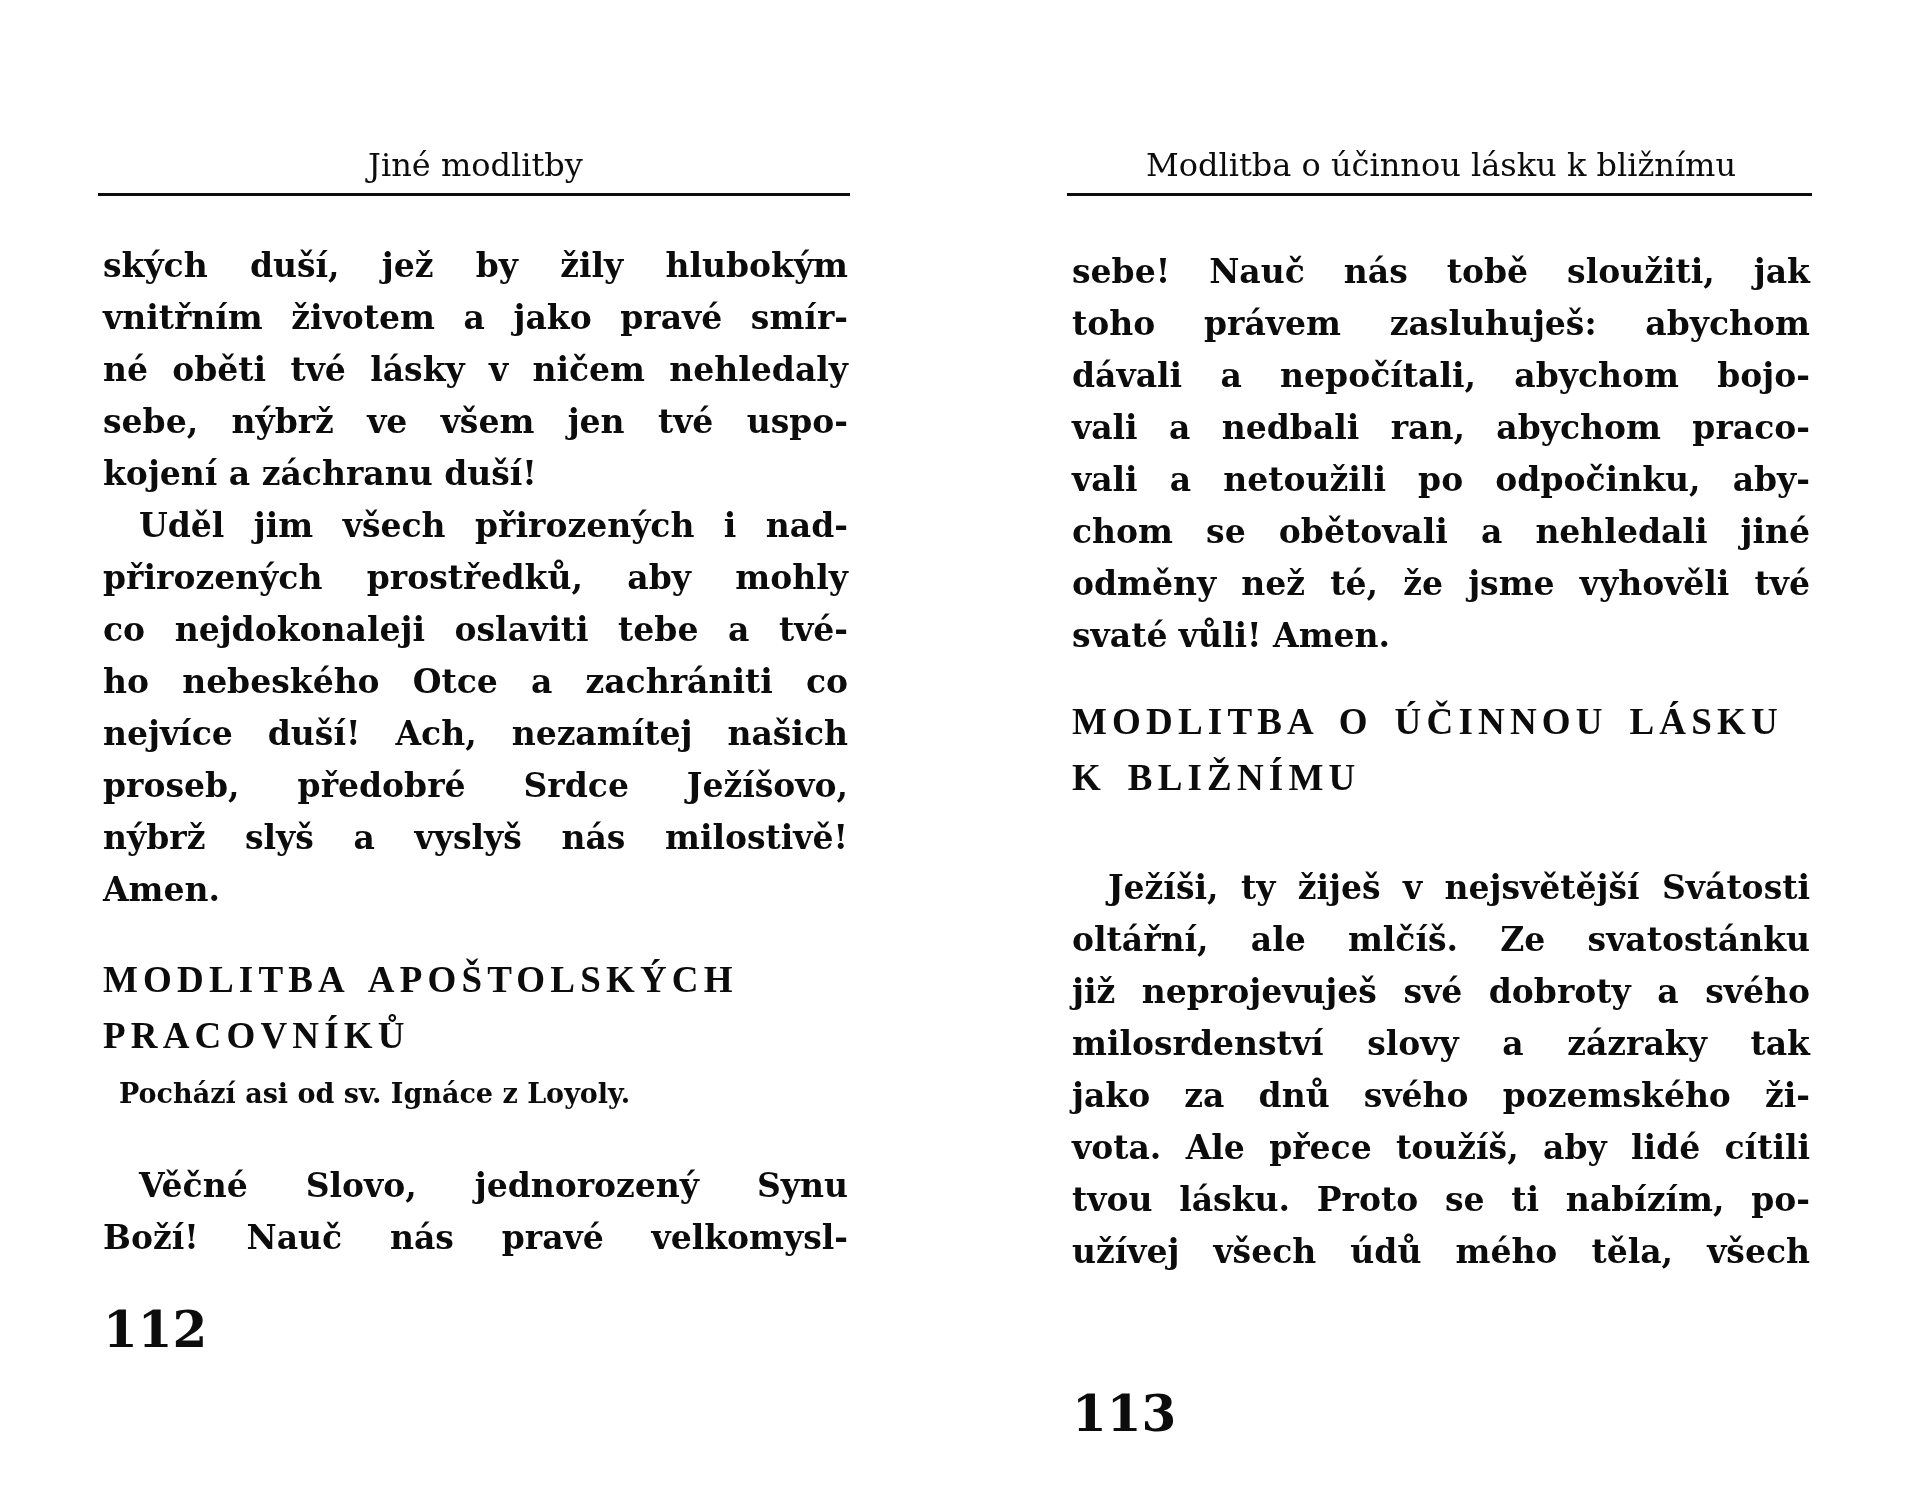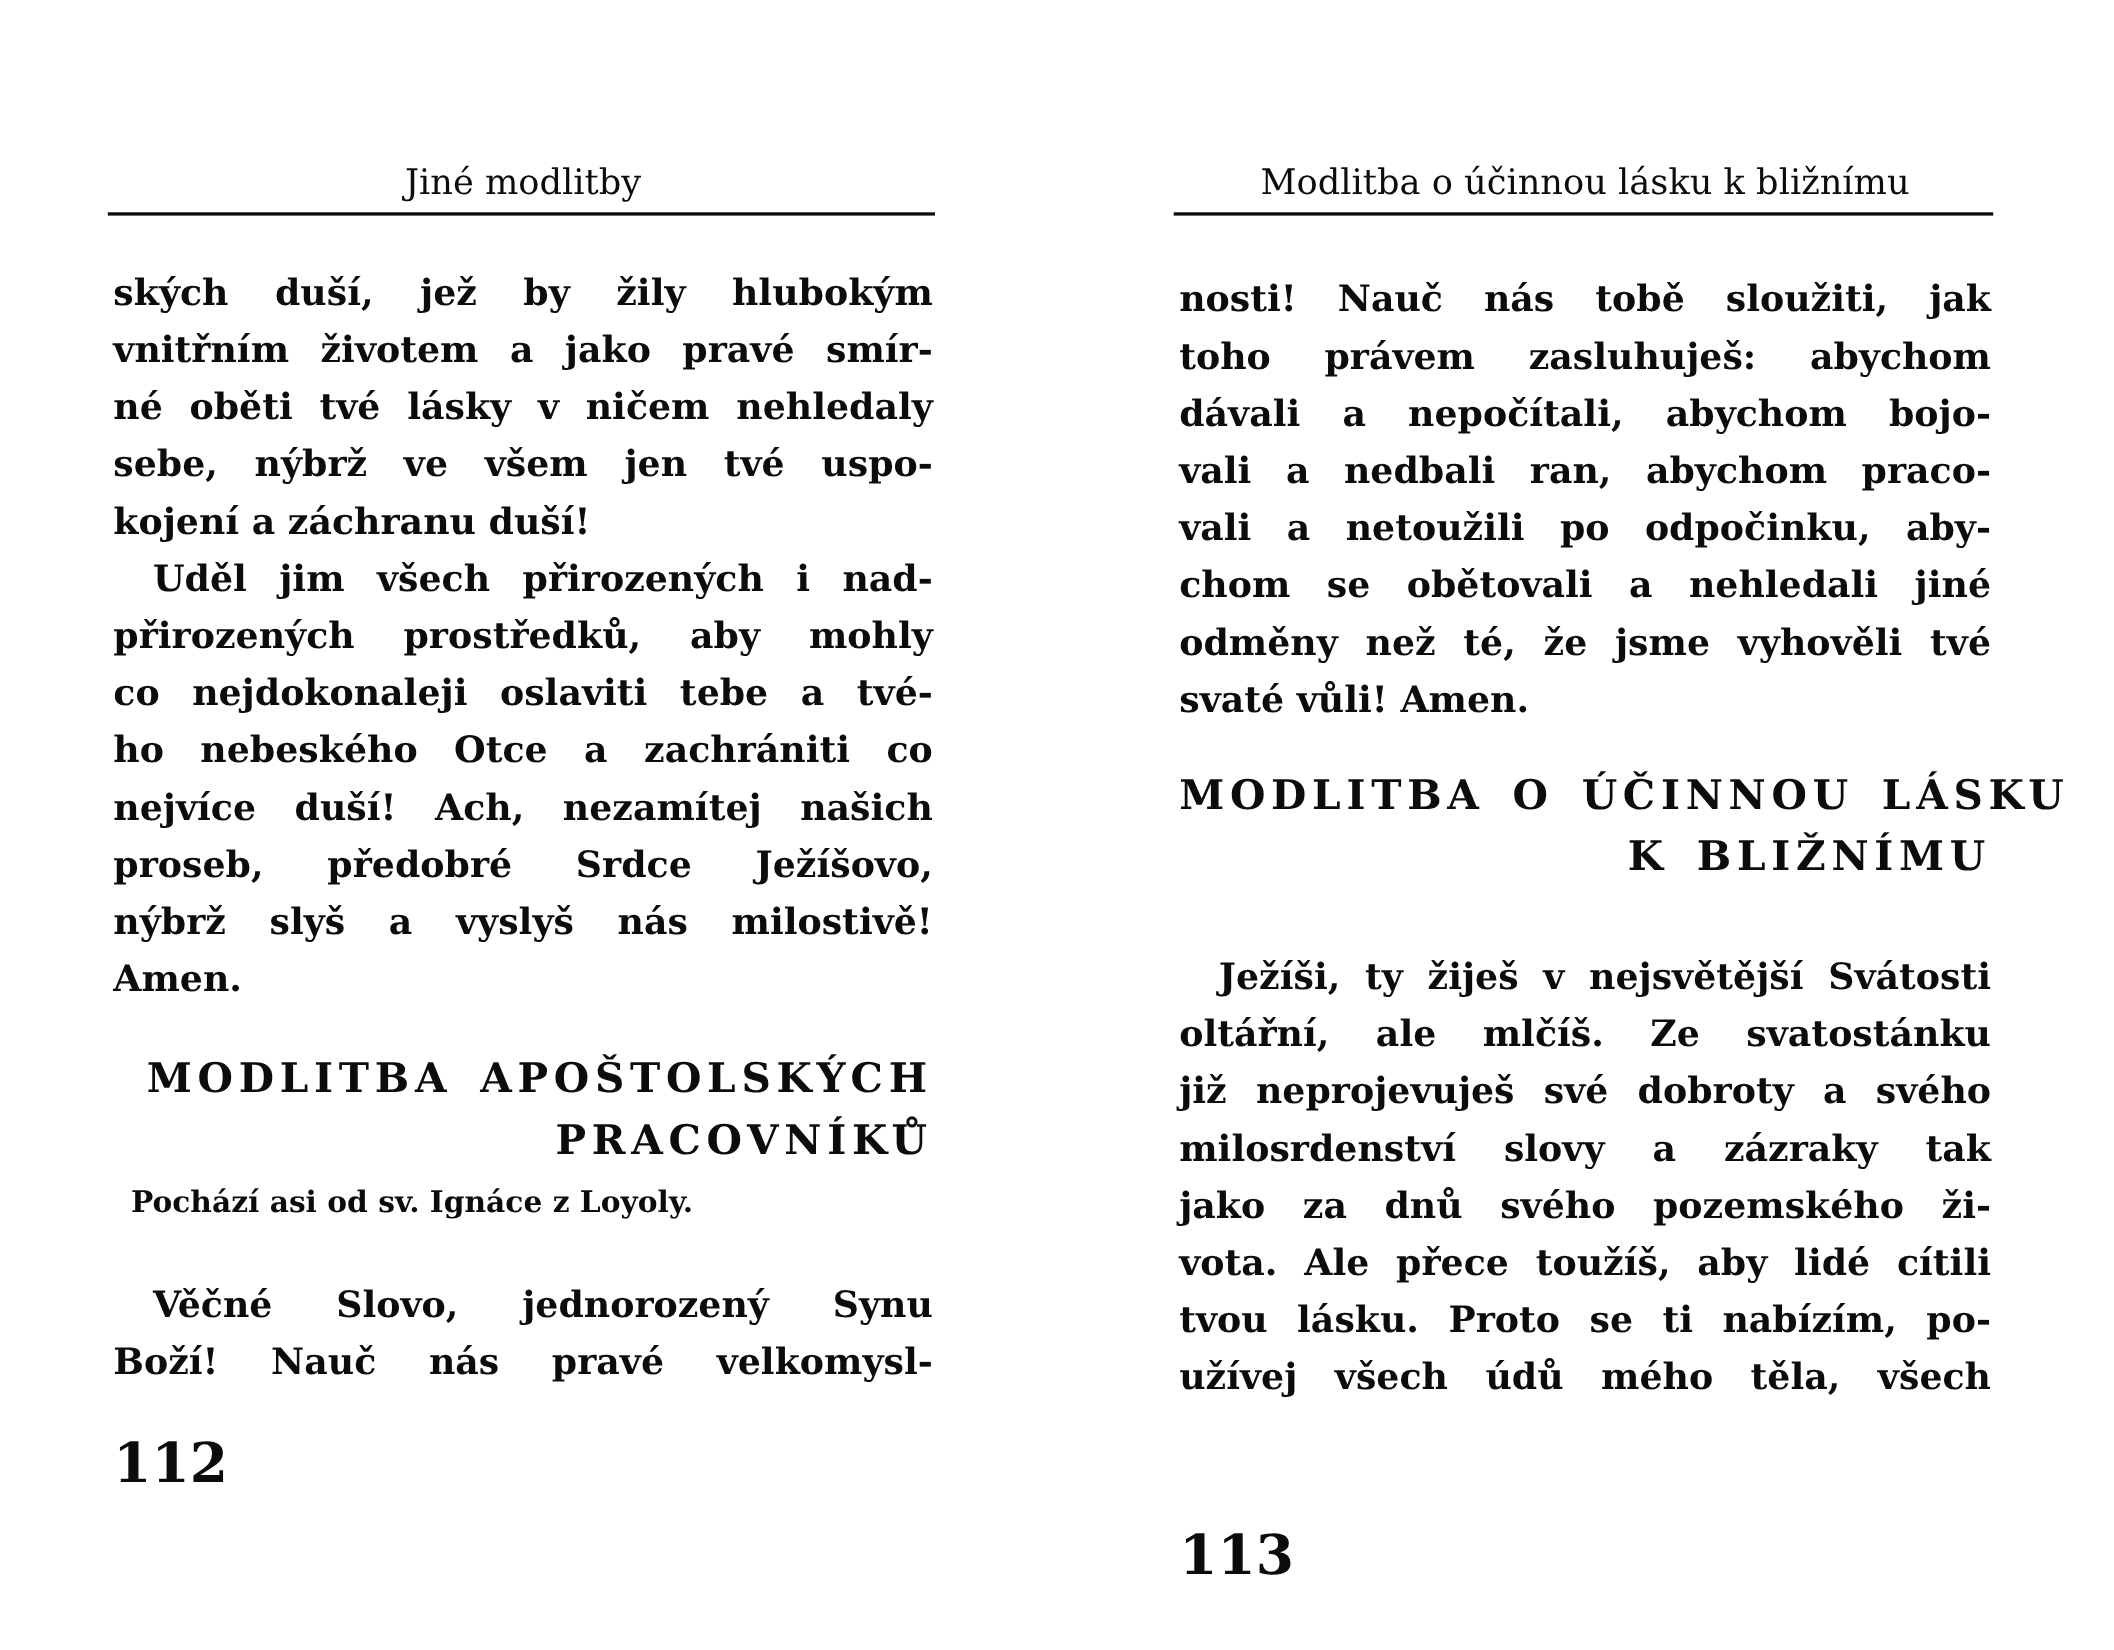--- a/index.html
+++ b/index.html
@@ -34,25 +34,26 @@
     height: 52px; line-height: 52px;
     font-size: 33px; font-weight: bold;
     white-space: normal;
     text-justify: inter-word;
   }
   .j { text-align: justify; text-align-last: justify; }
   .ind { padding-left: 36px; }
 
   .sec-heading {
     position: absolute; left: 0; right: 0;
-    text-align: right;
+    text-align: left;
     font-size: 37px; font-weight: bold;
     letter-spacing: 0.14em; word-spacing: 0.2em;
     line-height: 56px;
     white-space: nowrap;
+    font-family: Liberation Serif, serif;
   }
   .subheading {
     position: absolute; left: 16px; right: 0;
     text-align: left;
     font-size: 27px; font-weight: bold;
     line-height: 40px;
     white-space: nowrap;
   }
   .page-number {
     position: absolute; left: 0; right: 0;
@@ -102,21 +103,21 @@
     </div>
 
     <div class="page-number" style="top:1300px">112</div>
   </section>
 
   <section class="page" id="right-page">
     <div class="running-header">Modlitba o účinnou lásku k bližnímu</div>
     <div class="header-rule"></div>
 
     <div class="para" style="top:246px">
-      <div class="bline j">nosti! Nauč nás tobě sloužiti, jak</div>
+      <div class="bline j">sebe! Nauč nás tobě sloužiti, jak</div>
       <div class="bline j">toho právem zasluhuješ: abychom</div>
       <div class="bline j">dávali a nepočítali, abychom bojo-</div>
       <div class="bline j">vali a nedbali ran, abychom praco-</div>
       <div class="bline j">vali a netoužili po odpočinku, aby-</div>
       <div class="bline j">chom se obětovali a nehledali jiné</div>
       <div class="bline j">odměny než té, že jsme vyhověli tvé</div>
       <div class="bline">svaté vůli! Amen.</div>
     </div>
 
     <div class="sec-heading" style="top:694px">

